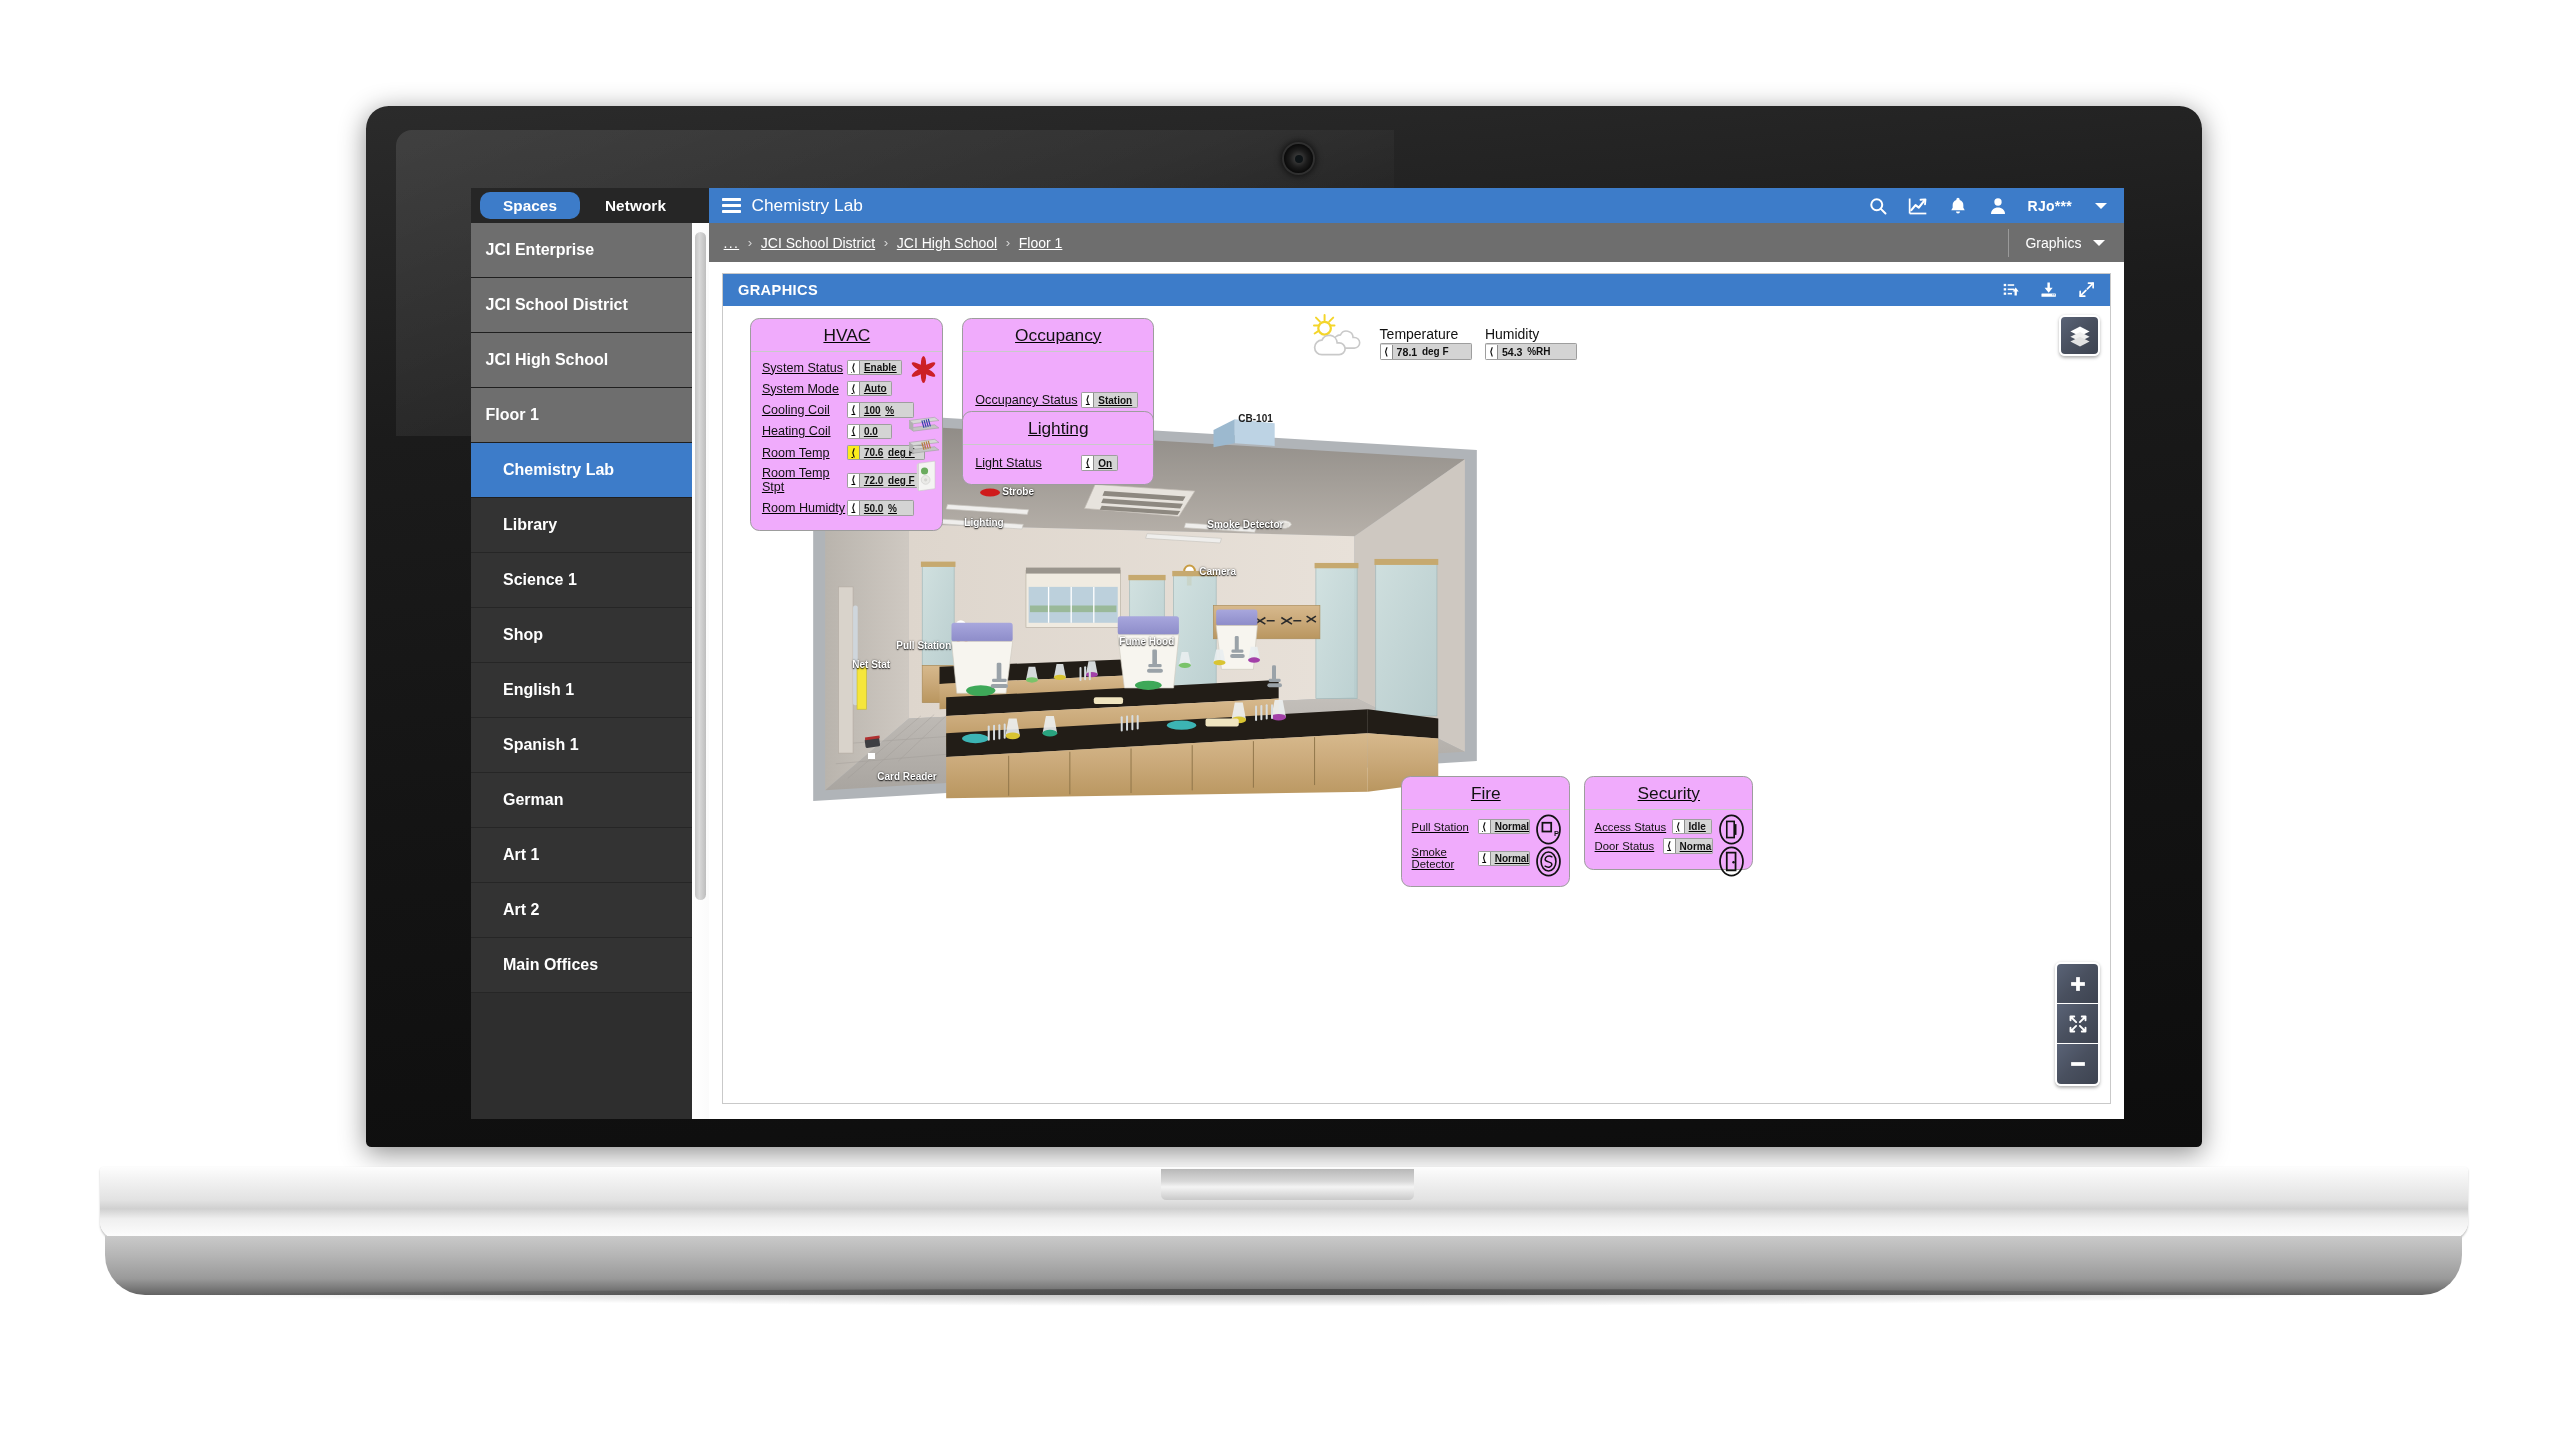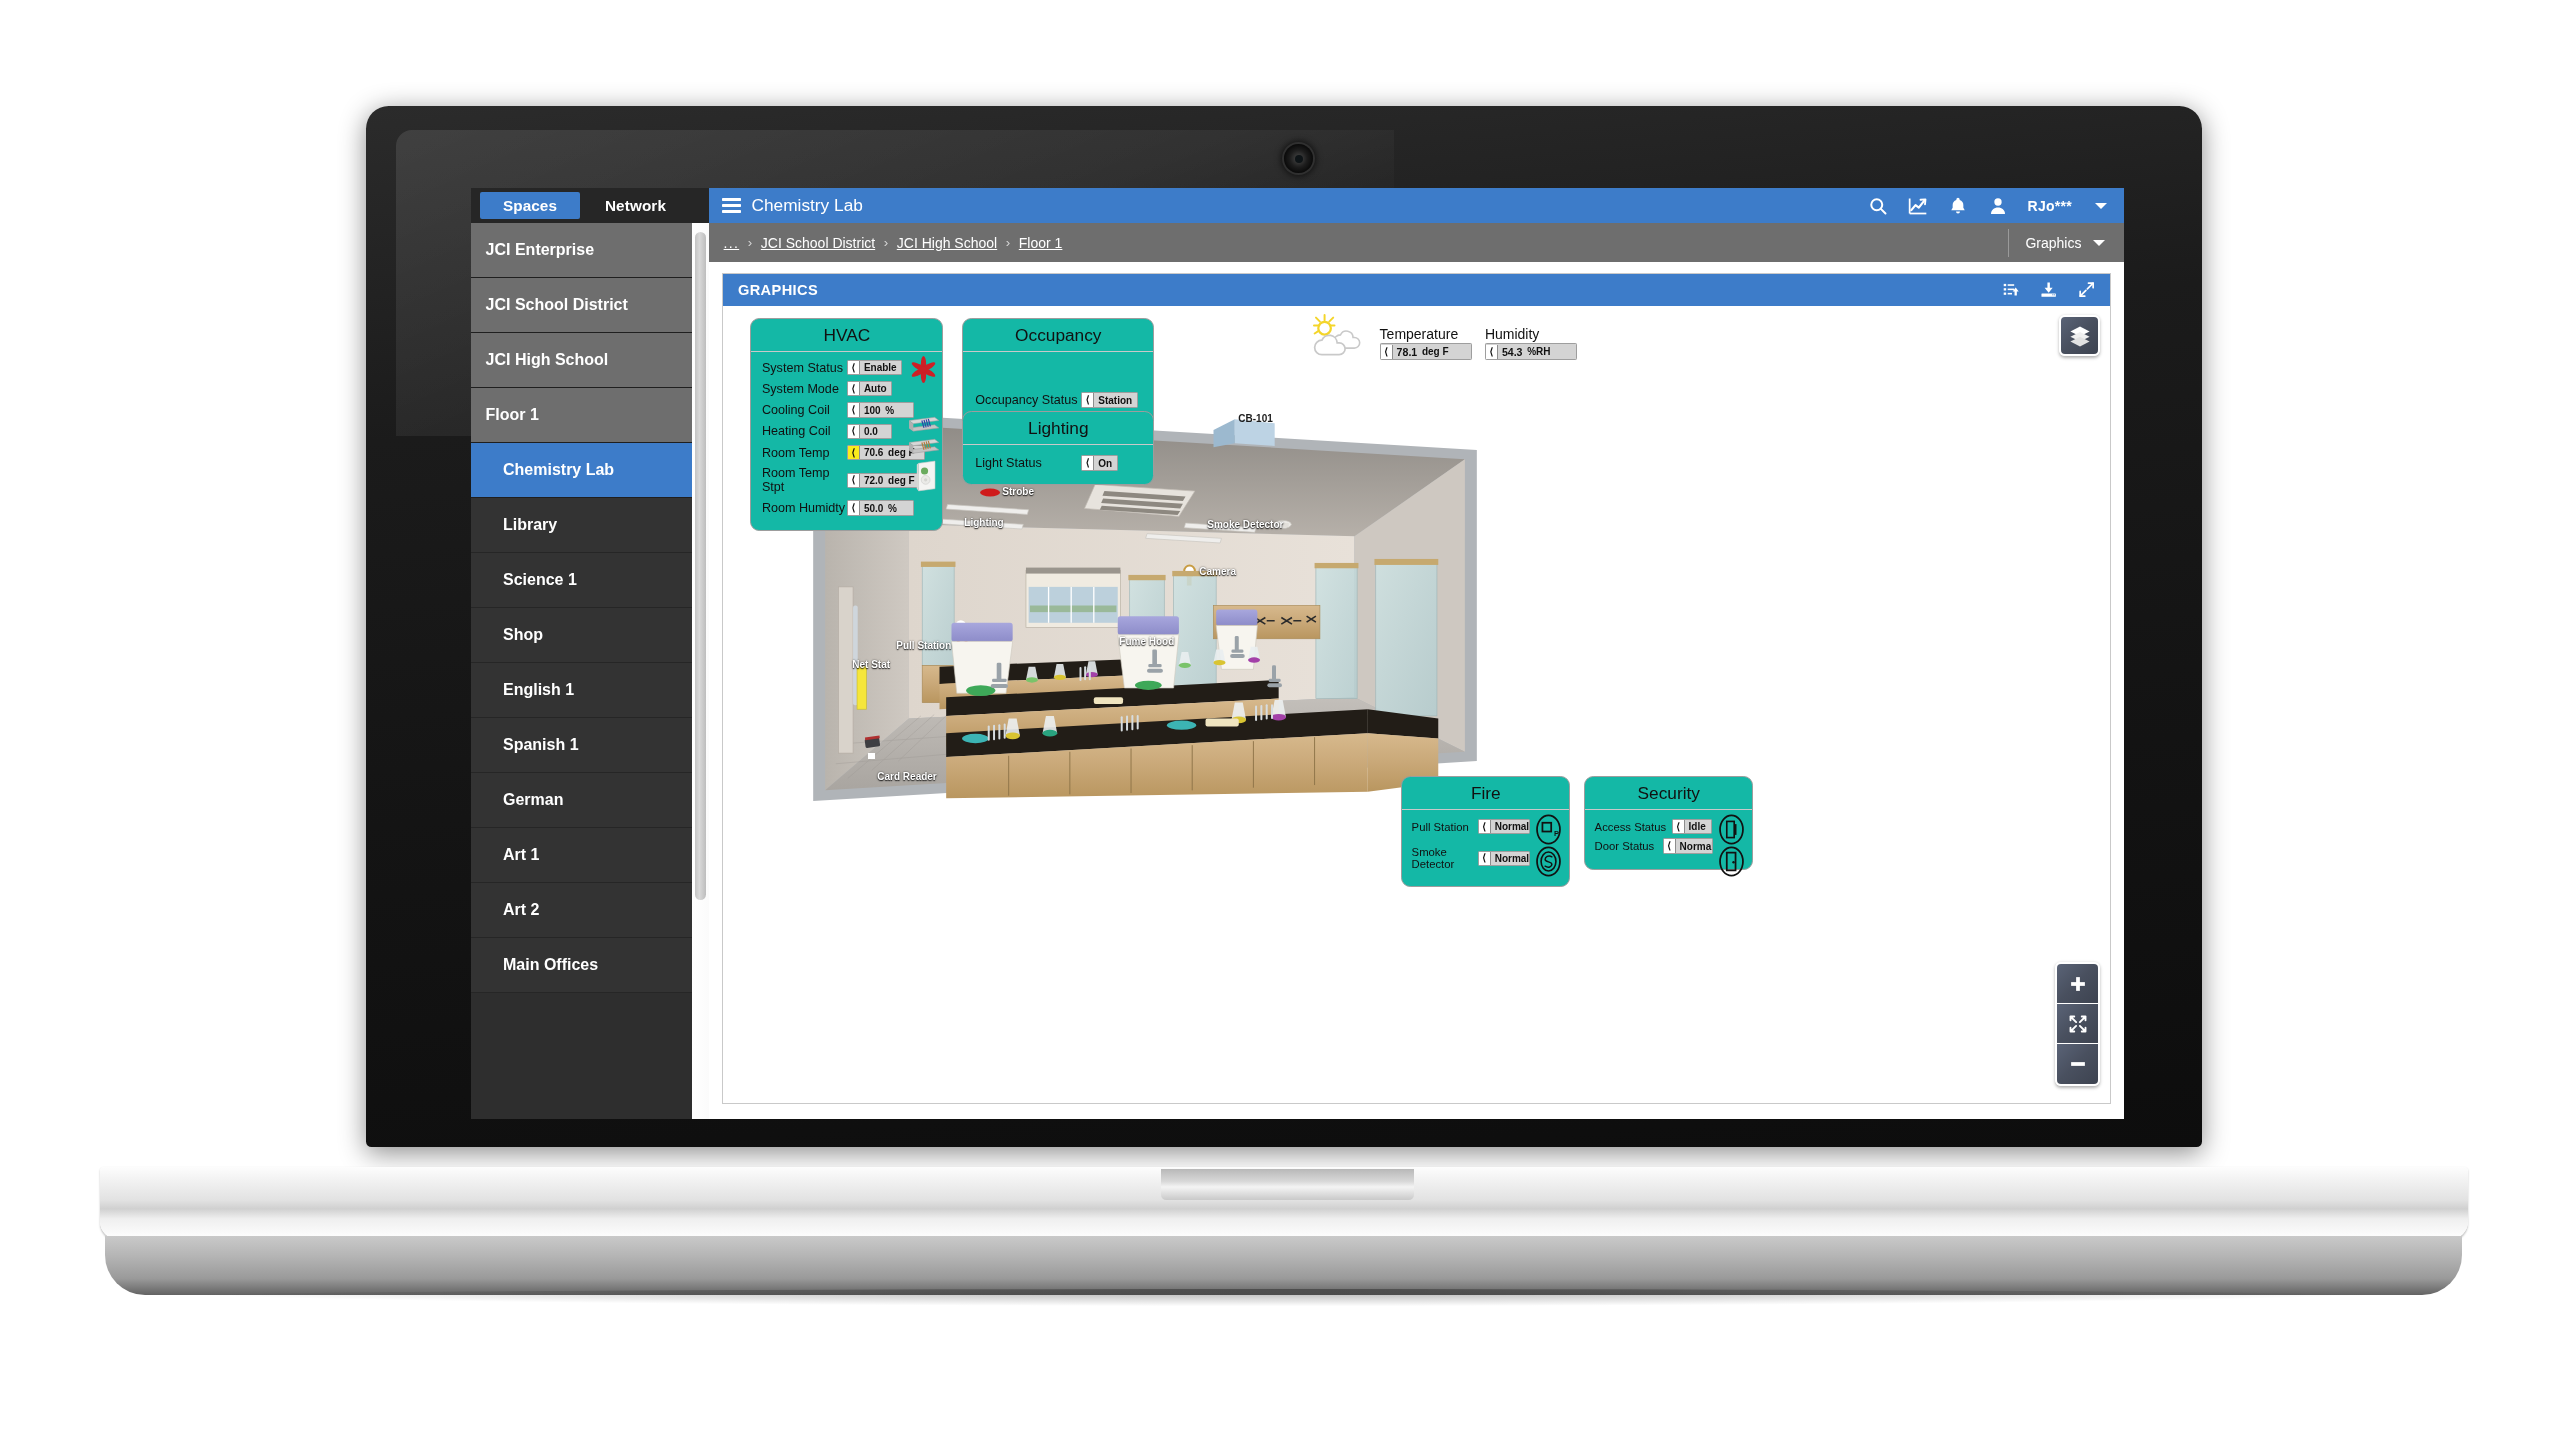--- a/index.html
+++ b/index.html
@@ -55,21 +55,21 @@
     background:radial-gradient(ellipse at 50% 0%,rgba(0,0,0,.35) 0%,rgba(0,0,0,0) 72%);
   }
 
   
   #app { position:absolute; left:0; top:0; width:1653px; height:931px; display:flex; }
 
   
   .leftcol { width:238px; height:100%; background:#2e2e2e; display:flex; flex-direction:column; position:relative;}
   .tabbar { height:35px; background:#262626; display:flex; align-items:center; padding-left:9.3px; gap:2.7px; flex:none;}
   .tab { height:27px; padding:0 22.6px; display:flex; align-items:center; justify-content:center;
-         color:#ffffff; font-size:15.3px; font-weight:bold; border-radius:2px; letter-spacing:0.1px;}
+         color:#ffffff; font-size:15.3px; font-weight:bold; border-radius:10px; letter-spacing:0.1px;}
   .tab.active { background:#3d7cc9; }
   .tab.inactive { background:transparent; }
 
   .tree { flex:1; overflow:hidden; position:relative; }
   .node { height:55px; display:flex; align-items:center; color:#ffffff;
           font-size:16px; font-weight:bold; border-bottom:0.7px solid #1f1f1f; }
   .node.lvl-anc { background:#6e6e6e; padding-left:14.6px; }
   .node.sel     { background:#3d7cc9; padding-left:32px; }
   .node.child   { background:#333333; padding-left:32px; border-bottom:0.7px solid #262626;}
   .scrolltrack { position:absolute; right:0; top:0; width:17.3px; height:100%;
@@ -130,21 +130,21 @@
   .tool.layers { top:9.3px; }
   .zoomstack { position:absolute; right:9.3px; bottom:17.3px; width:45px;
                border:2px solid #ffffff; border-radius:6px; overflow:hidden;
                box-shadow:0 1.3px 3.3px rgba(0,0,0,.3); }
   .zbtn { height:40px; background:linear-gradient(135deg,#5a6377 0%,#49505f 48%,#3d4350 100%);
           display:flex;align-items:center;justify-content:center;color:#ffffff;
           border-bottom:1.3px solid #ffffff; }
   .zbtn:last-child{ border-bottom:none; }
 
   
-  .panel { position:absolute; background:#14b8a6; border:1.3px solid #9d9d9d; border-radius:9.3px; }
+  .panel { position:absolute; background:#f0abfc; border:1.3px solid #9d9d9d; border-radius:9.3px;text-decoration:underline; }
   .panel .ptitle { text-align:center; font-size:17.3px; color:#111; padding:6px 0 5.3px;
                    border-bottom:1.3px solid #c9c9c9; }
   .panel .pbody { padding:8px 9.3px 8px 10.6px; position:relative; }
   .prow { display:flex; align-items:center; margin-bottom:6px; }
   .prow:last-child{ margin-bottom:0; }
   .plabel { font-size:12.6px; color:#111; }
   .pval {
     display:inline-flex; align-items:center; background:#d4d4d4; border:0.7px solid #9e9e9e;
     height:15.3px; border-radius:1.3px; overflow:hidden;
   }

